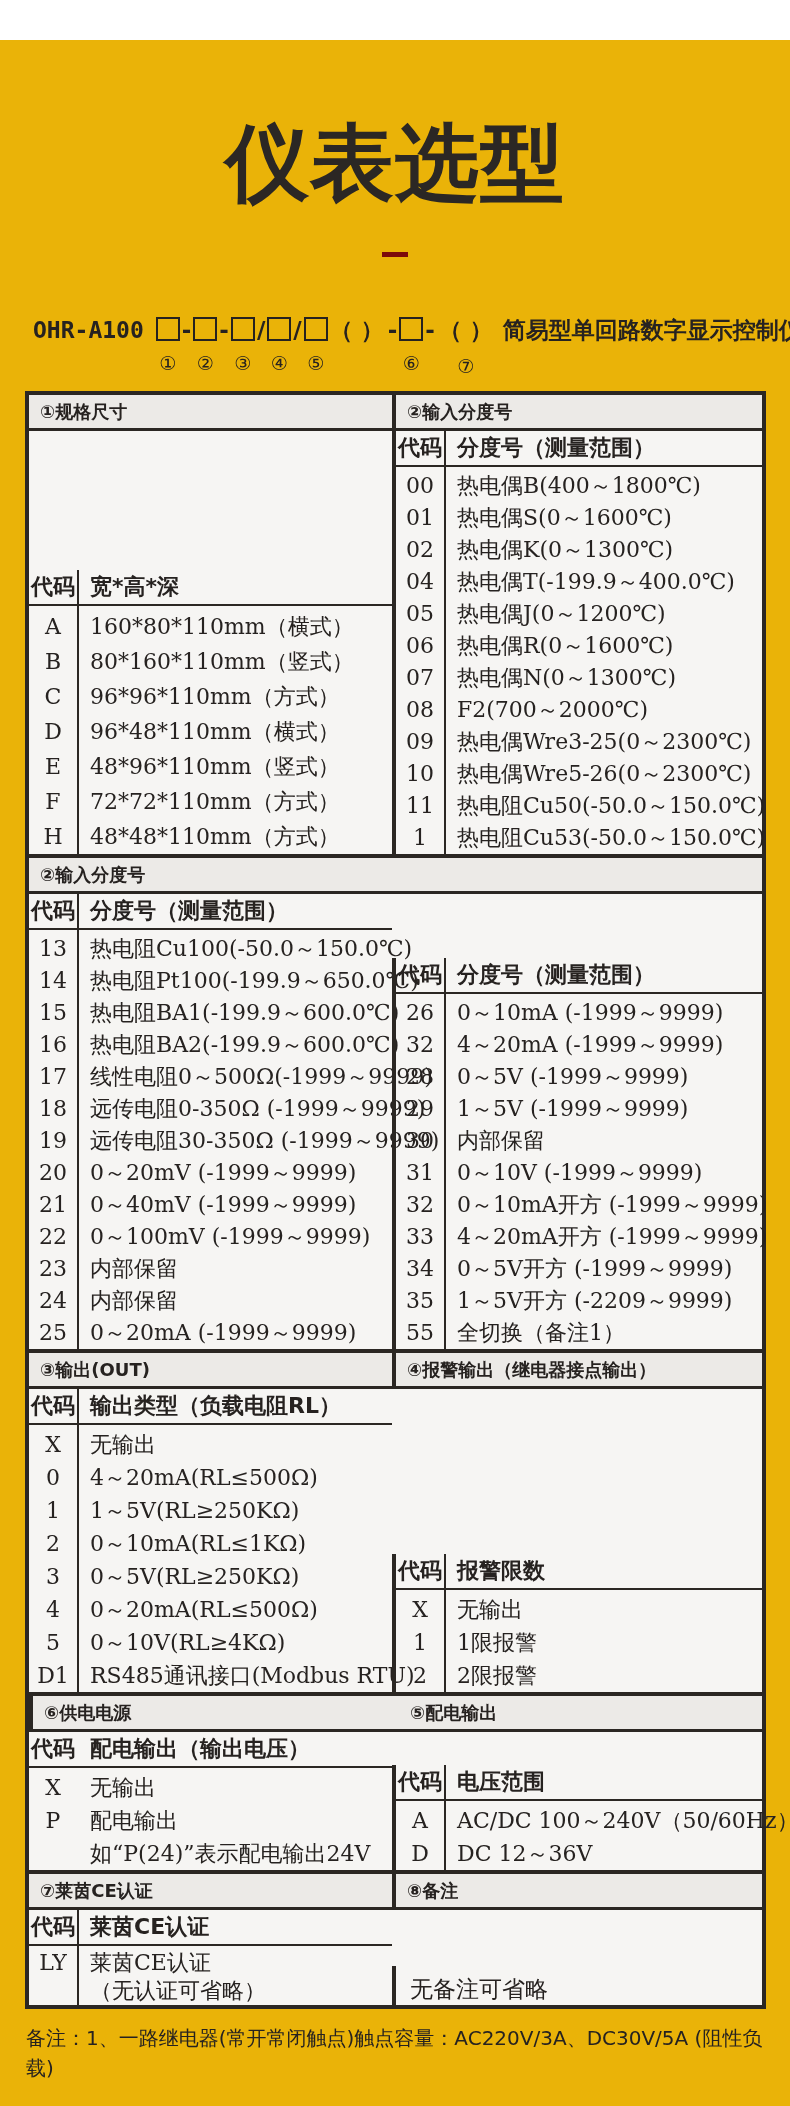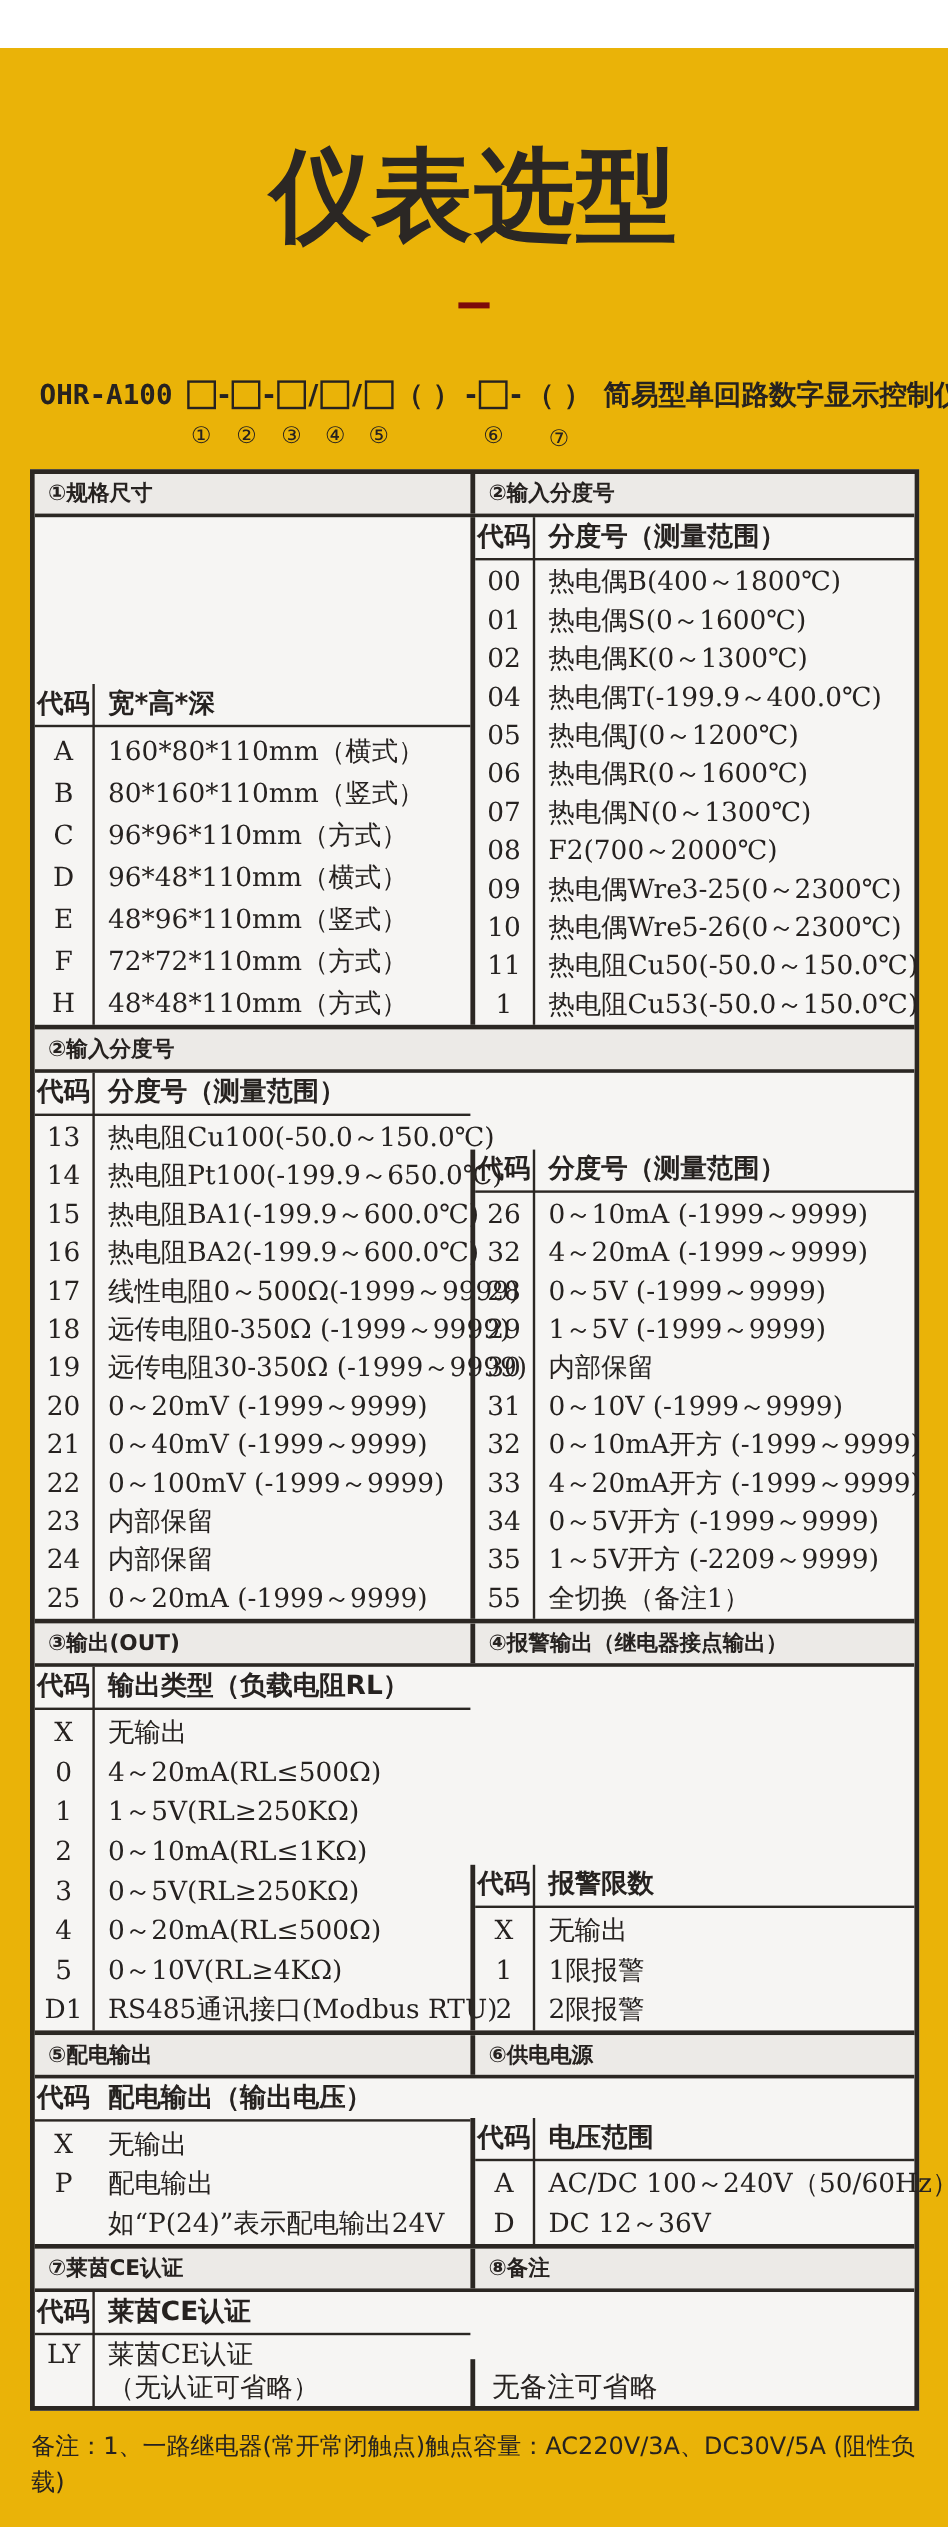--- a/index.html
+++ b/index.html
@@ -420,22 +420,22 @@
                 <span class="code">2</span>
                 <span class="desc">2限报警</span>
               </div>
             </div>
         </div>
       </div>
     </div>
 
     <div class="block">
       <div class="bandrow">
+        <div class="bcell bright">⑥供电电源</div>
         <div class="bcell bleft">⑤配电输出</div>
-        <div class="bcell bright">⑥供电电源</div>
       </div>
       <div class="content c4">
         <div class="half">
           <div class="thead">
             <span class="hcode">代码</span>
             <span class="hdesc">配电输出（输出电压）</span>
           </div>
           <div class="tbody lh33">
               <div class="trow">
                 <span class="code">X</span>

